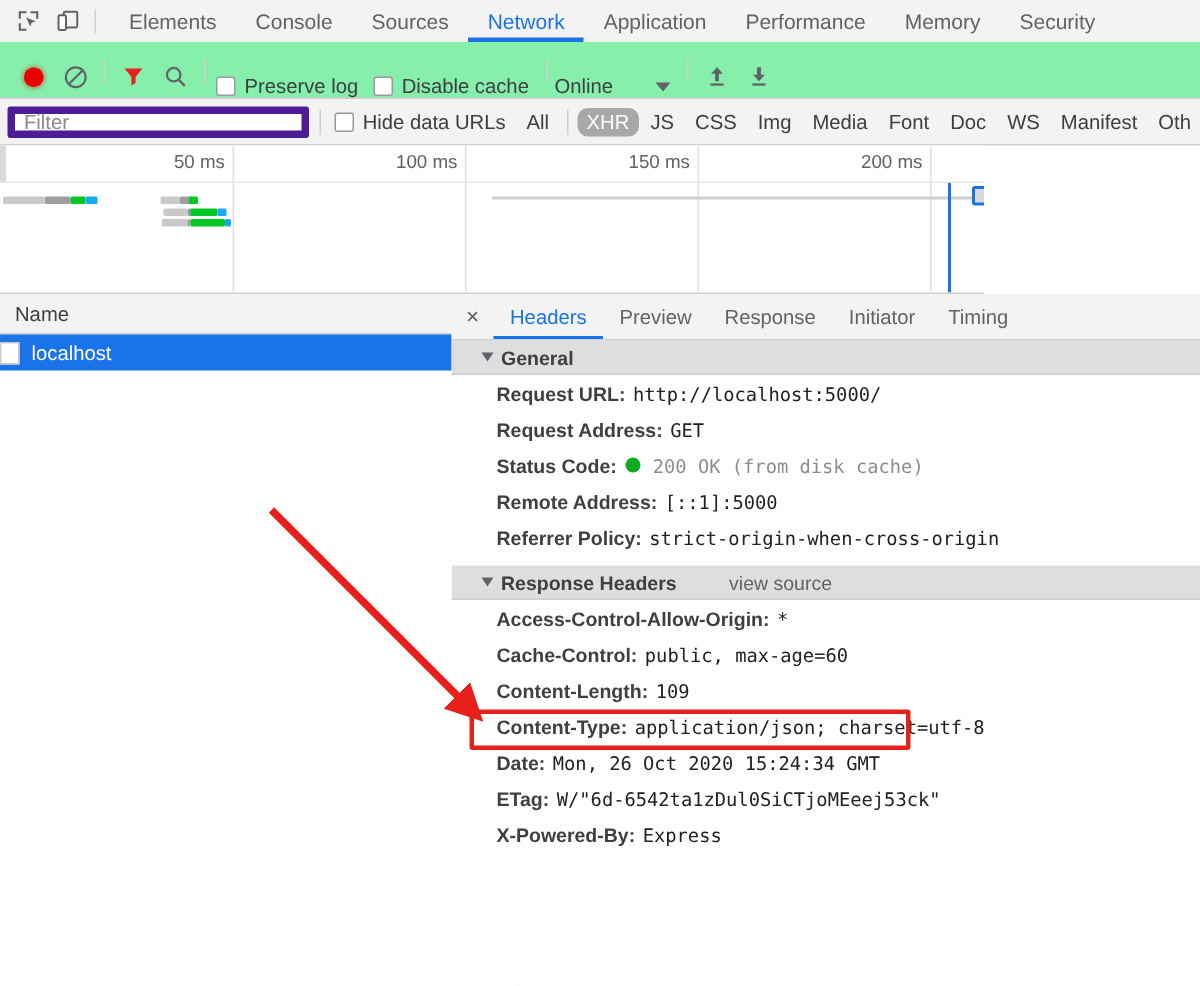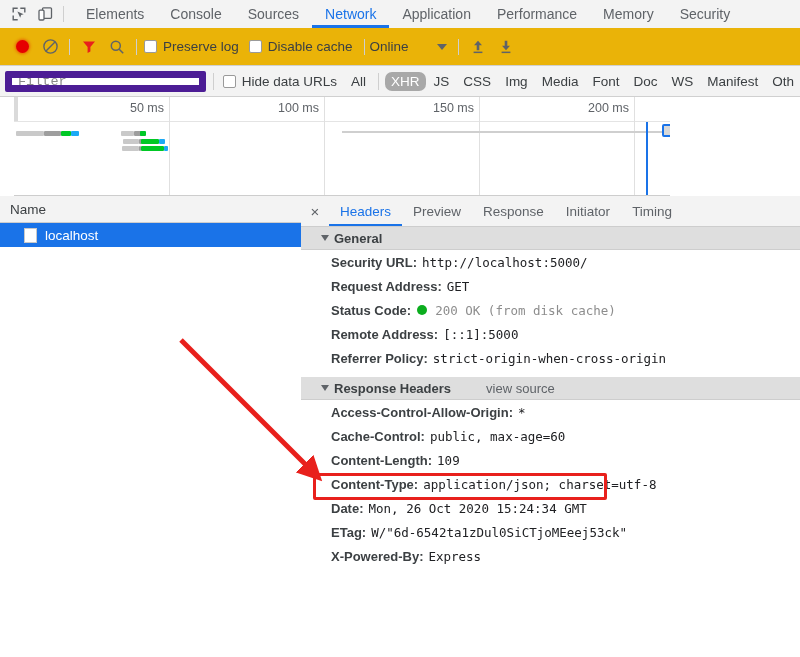--- a/index.html
+++ b/index.html
@@ -76,24 +76,24 @@
     left: 0; right: 0; bottom: 0;
     height: 3px;
     background: #1a73e8;
   }
 
   
   .net-toolbar {
     position: absolute;
     left: 0; top: 28px;
     width: 800px; height: 38px;
-    background: #eab308;
+    background: #86efac;
     border-bottom: 1px solid #d0d0d0;
     display: flex;
-    align-items: center;
+    align-items: flex-end;
     padding-left: 8px;
     box-sizing: border-box;
   }
   .tb-btn {
     width: 28px; height: 28px;
     display: flex;
     align-items: center;
     justify-content: center;
     cursor: pointer;
   }
@@ -145,24 +145,24 @@
     background: #f3f3f3;
     border-bottom: 1px solid #d0d0d0;
     display: flex;
     align-items: center;
     box-sizing: border-box;
   }
   .filter-input {
     width: 205px;
     height: 21px;
     margin-left: 5px;
-    border: 7px solid #4c1d95;
+    border: 5px solid #4c1d95;
     border-radius: 2px;
     background: #fff;
-    font-family: Liberation Mono, monospace;
+    font-family: Liberation Sans, sans-serif;
     font-size: 13.5px;
     color: #202124;
     padding: 0 6px;
     box-sizing: border-box;
     outline: none;
   }
   .filter-input::placeholder { color: #8a8a8a; }
   .filter-sep {
     width: 1px; height: 17px;
     background: #cfcfcf;
@@ -182,21 +182,21 @@
     white-space: nowrap;
   }
   .type-chip.active {
     background: #a8a8a8;
     color: #ffffff;
   }
 
   
   .overview {
     position: absolute;
-    left: 14px; top: 97px;
+    left: 0; top: 97px;
     width: 656px; height: 98px;
     background: #fff;
     border-bottom: 1px solid #cdcdcd;
     overflow: hidden;
   }
   .ov-grid-line {
     position: absolute;
     top: 0; bottom: 0;
     width: 1px;
     background: #e0e0e0;
@@ -264,21 +264,21 @@
     align-items: center;
     padding-left: 10px;
     font-size: 13.5px;
     color: #3c4043;
     box-sizing: border-box;
   }
   .req-row {
     height: 24px;
     display: flex;
     align-items: center;
-    padding-left: 24px;
+    padding-left: 0;
     gap: 8px;
     font-size: 13.5px;
     cursor: pointer;
     box-sizing: border-box;
   }
   .req-row.selected {
     background: #1a73e8;
     color: #ffffff;
   }
   .doc-icon {
@@ -600,21 +600,21 @@
           <span>Timing</span>
         </div>
     </div>
 
     <div class="section-head">
       <span class="tri"></span>
       <span>General</span>
     </div>
     <div id="general-rows">
         <div class="hdr-row">
-          <span class="hdr-name">Security URL:</span>
+          <span class="hdr-name">Request URL:</span>
           <span class="hdr-val">http://localhost:5000/</span>
         </div>
         <div class="hdr-row">
           <span class="hdr-name">Request Address:</span>
           <span class="hdr-val">GET</span>
         </div>
         <div class="hdr-row">
           <span class="hdr-name">Status Code:</span>
           <span class="status-dot"></span>
           <span class="hdr-val muted" style="margin-left: 4px;">200 OK (from disk cache)</span>

